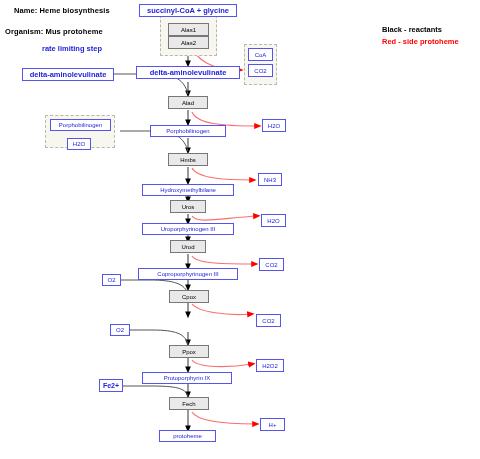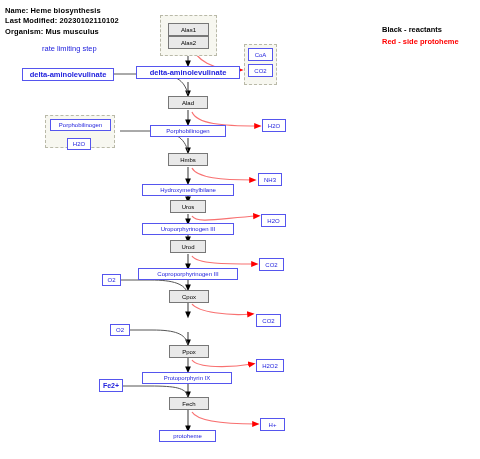--- a/index.html
+++ b/index.html
@@ -8,21 +8,21 @@
     font-family:"Liberation Sans","DejaVu Sans",sans-serif;
     -webkit-font-smoothing:none;
   }
   #canvas{position:absolute;left:0;top:0;width:480px;height:459px;}
   svg#wires{position:absolute;left:0;top:0;width:480px;height:459px;}
 
   .hdr{position:absolute;font-size:7.5px;font-weight:bold;color:#000;white-space:nowrap;letter-spacing:.1px;}
   .legend{position:absolute;font-size:7.5px;font-weight:bold;white-space:nowrap;}
   .legend.black{color:#000000;}
   .legend.red{color:#ff0000;}
-  .note{position:absolute;font-size:7.5px;font-weight:normal;color:#2222dd;white-space:nowrap;}
+  .note{position:absolute;font-size:7.5px;font-weight:bold;color:#2222dd;white-space:nowrap;}
 
   
   .node{
     position:absolute;box-sizing:border-box;
     display:flex;align-items:center;justify-content:center;
     white-space:nowrap;line-height:1;
     font-size:6px;
   }
   
   .met{
@@ -39,23 +39,22 @@
   .group{
     position:absolute;box-sizing:border-box;
     border:1px dashed #b9b9a8;background:#f7f7f0;
   }
 </style>
 </head>
 <body>
 
 <div id="canvas">
 
-  <div class="hdr" style="left:5px;top:6px;">Name: Heme biosynthesis</div>
-  <div class="hdr" style="left:5px;top:16px;">Last Modified: 20230102110102</div>
-  <div class="hdr" style="left:5px;top:27px;">Organism: Mus musculus</div>
+  <div class="hdr" style="left:14px;top:6px;">Name: Heme biosynthesis</div>
+  <div class="hdr" style="left:5px;top:27px;">Organism: Mus protoheme</div>
   <div class="note" style="left:42px;top:44px;">rate limiting step</div>
 
   <div class="legend black" style="left:382px;top:25px;">Black - reactants</div>
   <div class="legend red" style="left:382px;top:37px;">Red - side protoheme</div>
 
   <svg id="wires" viewBox="0 0 480 459">
     <defs>
       <marker id="ablk" markerWidth="7" markerHeight="7" refX="3.2" refY="3" orient="auto">
         <path d="M0,0.4 L6.2,3 L0,5.6 z" fill="#000000"></path>
       </marker>
@@ -115,20 +114,21 @@
       <path d="M192,304 C198,312 228,316 251,314" marker-end="url(#ared)"></path>
       <path d="M192,360 C198,368 228,368 252,364" marker-end="url(#ared)"></path>
       <path d="M192,412 C198,422 232,424 256,424" marker-end="url(#ared)"></path>
     </g>
   </svg>
 
   <div class="group" style="left:160px;top:15px;width:57px;height:41px;"></div>
   <div class="group" style="left:244px;top:44px;width:33px;height:41px;"></div>
   <div class="group" style="left:45px;top:115px;width:70px;height:33px;"></div>
 
+  <div class="node met bold" style="left:139px;top:4px;width:98px;height:13px;font-size:7.5px;">succinyl-CoA + glycine</div>
 
   <div class="node enz" style="left:168px;top:23px;width:41px;height:13px;">Alas1</div>
   <div class="node enz" style="left:168px;top:36px;width:41px;height:13px;">Alas2</div>
   <div class="node enz" style="left:168px;top:96px;width:40px;height:13px;">Alad</div>
   <div class="node enz" style="left:168px;top:153px;width:40px;height:13px;">Hmbs</div>
   <div class="node enz" style="left:170px;top:200px;width:36px;height:13px;">Uros</div>
   <div class="node enz" style="left:170px;top:240px;width:36px;height:13px;">Urod</div>
   <div class="node enz" style="left:169px;top:290px;width:40px;height:13px;">Cpox</div>
   <div class="node enz" style="left:169px;top:345px;width:40px;height:13px;">Ppox</div>
   <div class="node enz" style="left:169px;top:397px;width:40px;height:13px;">Fech</div>

